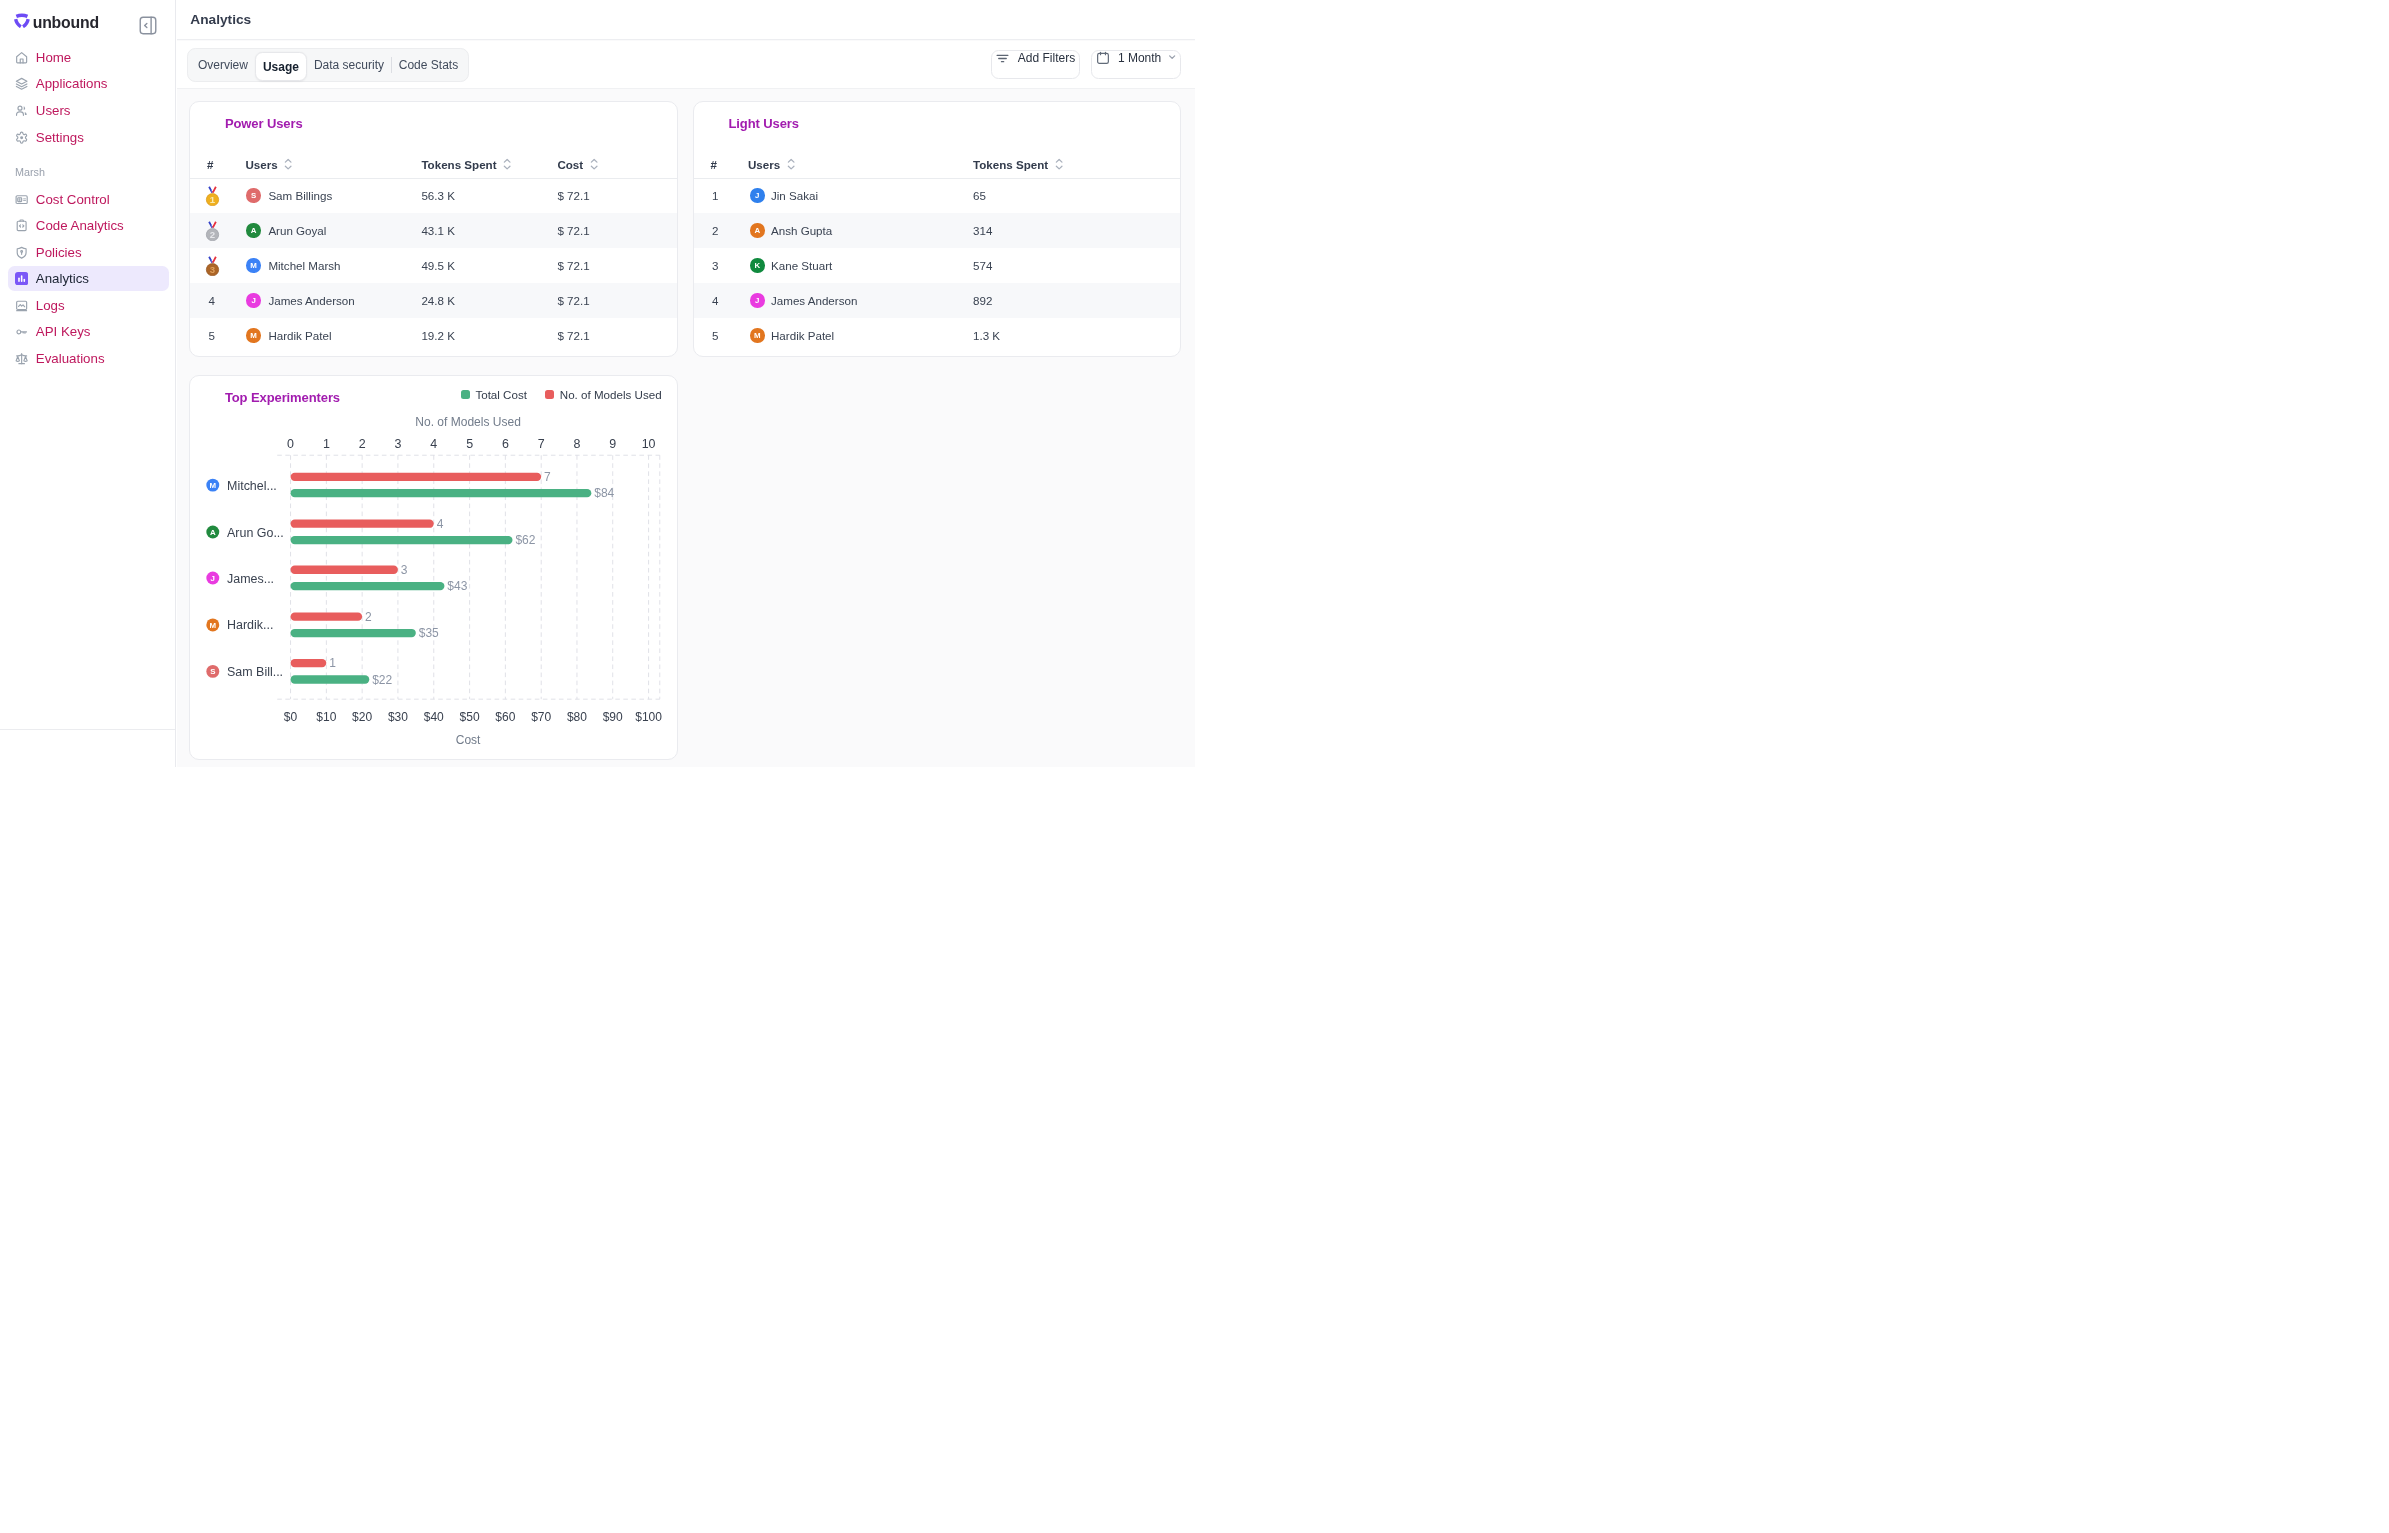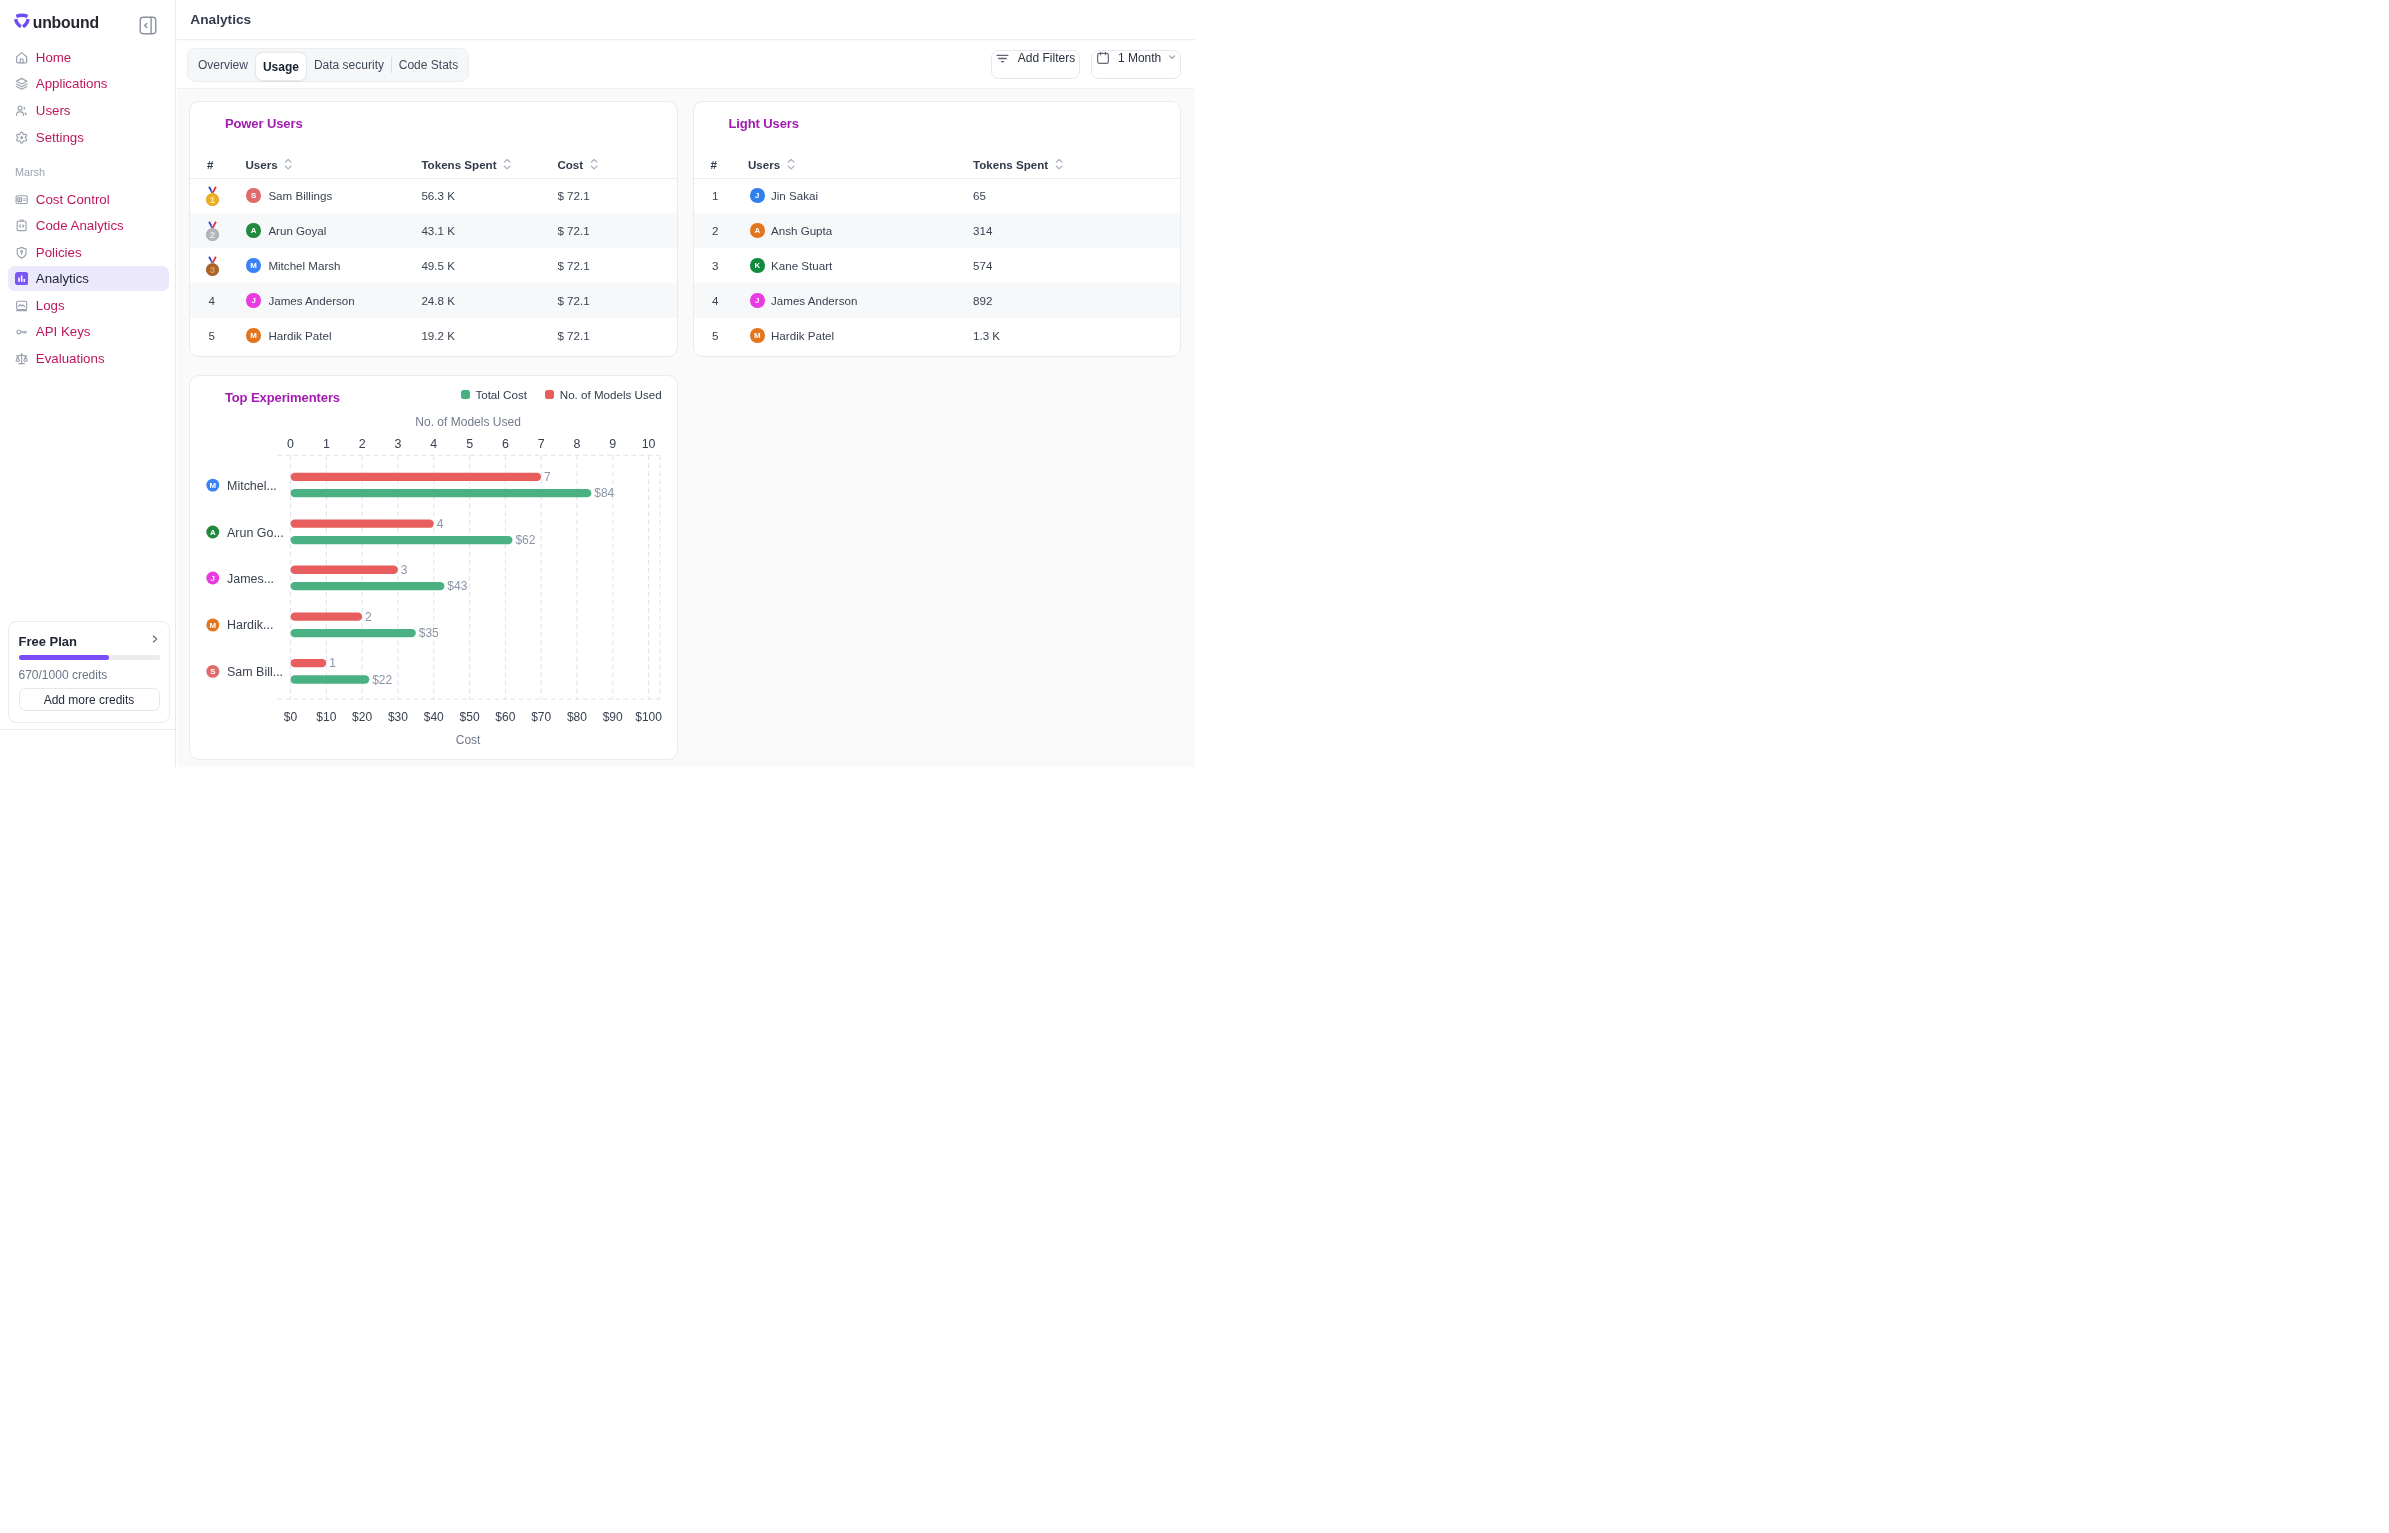--- a/index.html
+++ b/index.html
@@ -182,31 +182,20 @@
       <svg width="13.3" height="13.3" viewBox="0 0 24 24" class="icn">
         <path d="m16 16 3-8 3 8c-.87.65-1.92 1-3 1s-2.13-.35-3-1Z"></path>
         <path d="m2 16 3-8 3 8c-.87.65-1.92 1-3 1s-2.13-.35-3-1Z"></path>
         <path d="M7 21h10"></path>
         <path d="M12 3v18"></path>
         <path d="M3 7h2c2 0 5-1 7-2 2 1 5 2 7 2h2"></path>
       </svg>
       <span>Evaluations</span>
     </div>
 
-  <div class="plan-card">
-    <div class="plan-title">Free Plan</div>
-    <svg class="plan-chev" width="10" height="10" viewBox="0 0 12 12">
-        <path d="M4 2.5l4 3.5-4 3.5" fill="none" stroke="#6b7585" stroke-width="1.6" stroke-linecap="round" stroke-linejoin="round"></path>
-      </svg>
-    <div class="plan-bar">
-        <i></i>
-      </div>
-    <div class="plan-credits">670/1000 credits</div>
-    <div class="plan-btn">Add more credits</div>
-  </div>
   <div class="side-divider"></div>
   <div class="user-row">
     <svg width="21" height="21" viewBox="0 0 25 25">
         <defs>
           <clipPath id="avc">
             <circle cx="12.5" cy="12.5" r="12.5"></circle>
           </clipPath>
         </defs>
         <g clip-path="url(#avc)">
           <rect width="25" height="25" fill="#5d7f6d"></rect>

